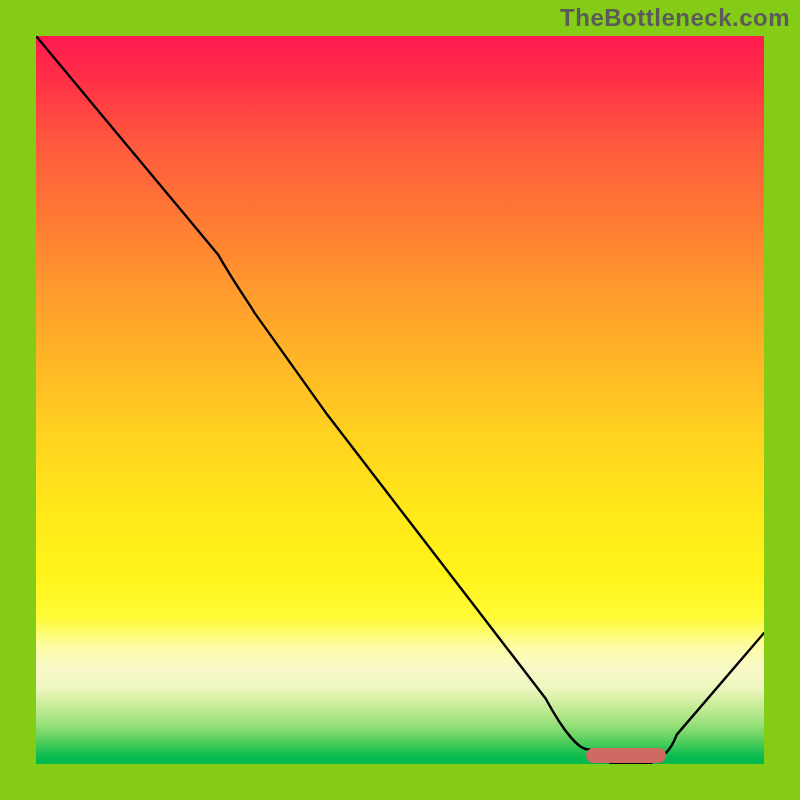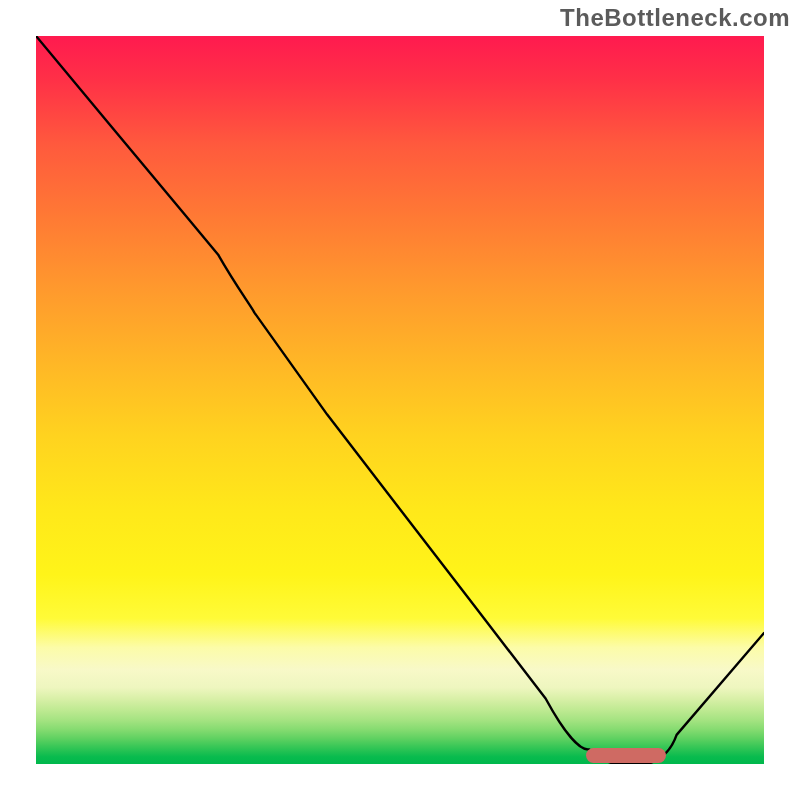--- a/index.html
+++ b/index.html
@@ -8,21 +8,21 @@
     width: 800px;
     height: 800px;
     background: #000;
     overflow: hidden;
     font-family: Arial, Helvetica, sans-serif;
   }
   .frame {
     position: relative;
     width: 800px;
     height: 800px;
-    background: #ffffff;
+    background: #84cc16;
   }
   .watermark {
     position: absolute;
     top: 4px;
     right: 10px;
     color: #5b5b5b;
     font-size: 24px;
     font-weight: 600;
     letter-spacing: 0.5px;
     z-index: 20;

